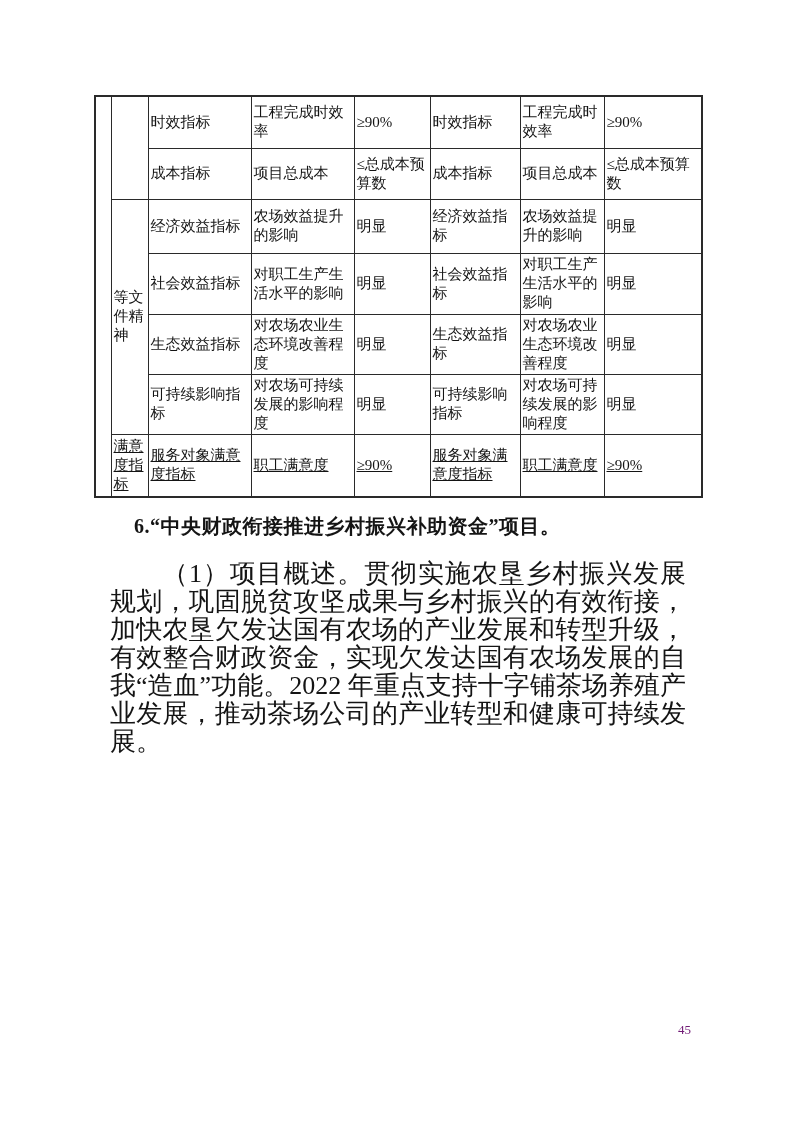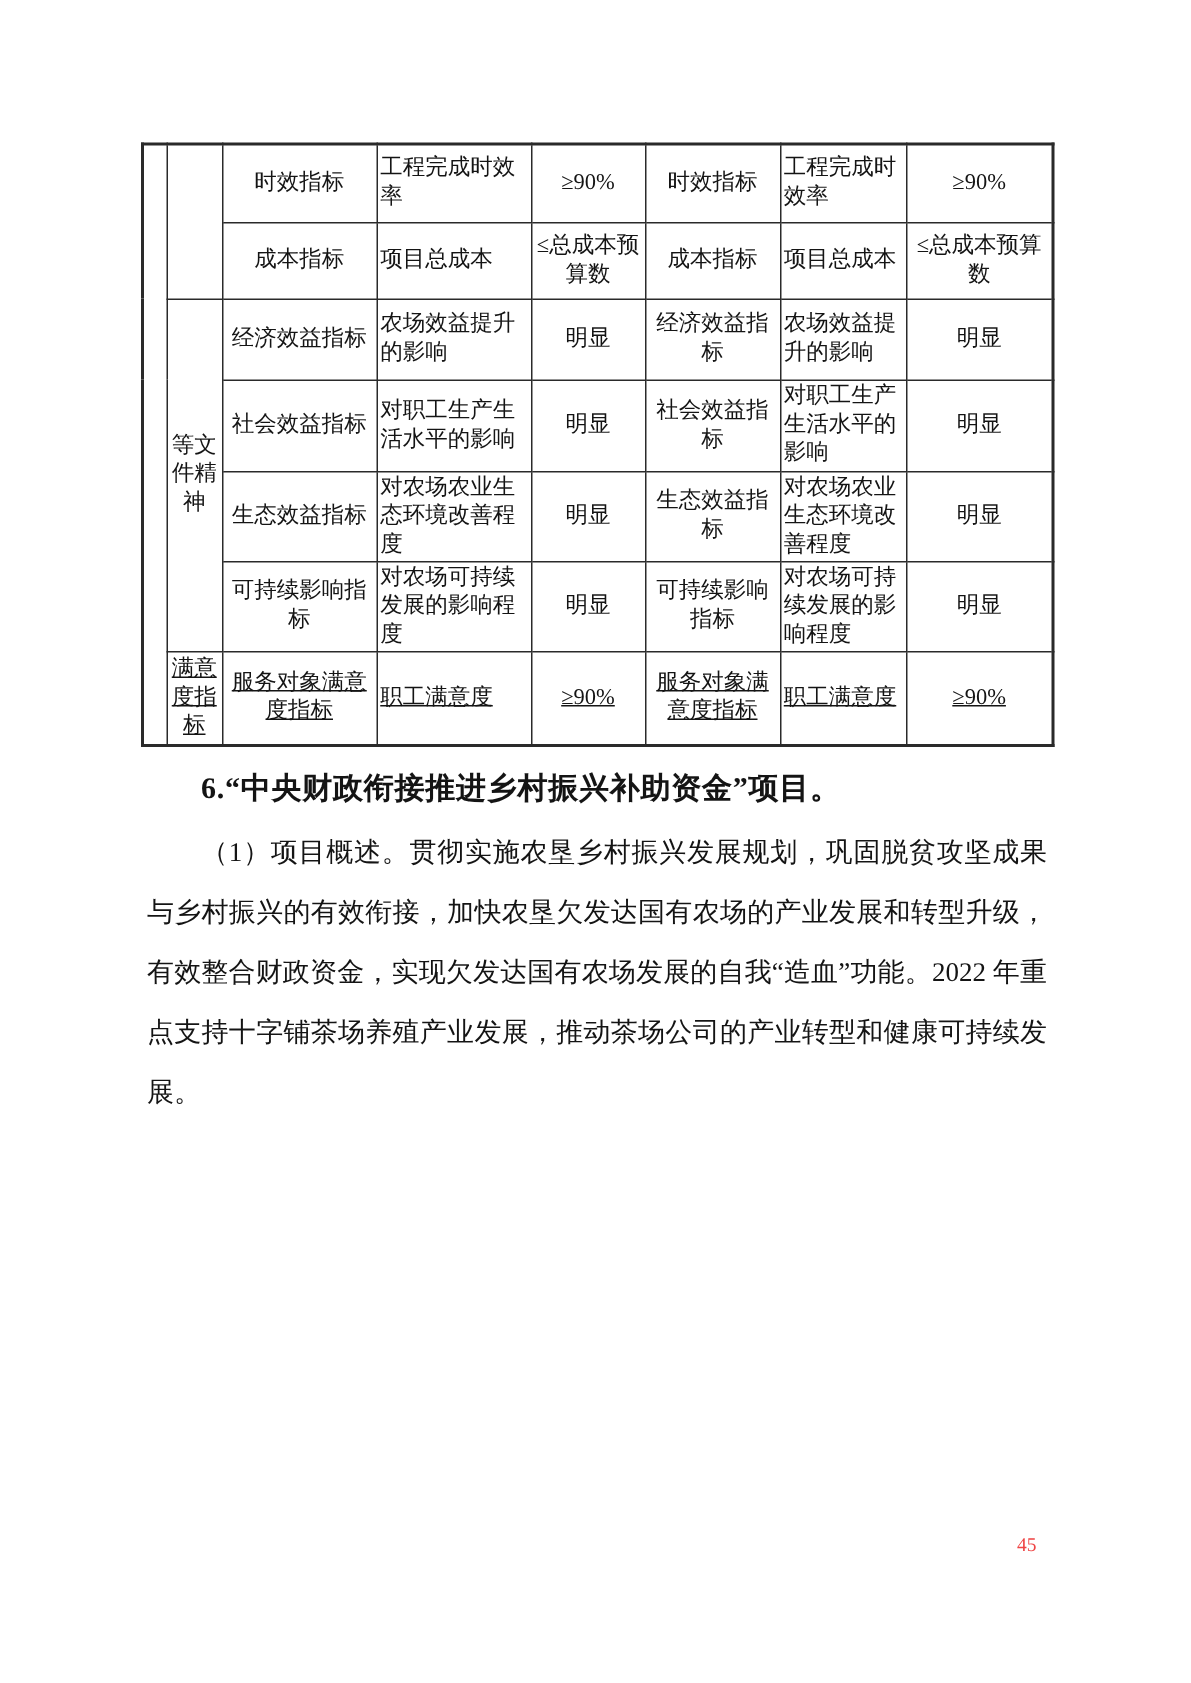--- a/index.html
+++ b/index.html
@@ -20,49 +20,49 @@
   table.ind{
     border-collapse:collapse;
     table-layout:fixed;
     width:608px;
     border:2px solid #2a2a2a;
   }
   table.ind td{
     border:1px solid #2a2a2a;
     font-size:15px;
     line-height:19px;
-    text-align:center;
+    text-align:left;
     vertical-align:middle;
     padding:1px 2px;
     word-break:break-all;
     overflow:hidden;
   }
   table.ind td.l{text-align:left;}
   .heading{
     margin:10px 0 0 0;
     font-size:20px;
     font-weight:700;
     line-height:36px;
     text-indent:2em;
     letter-spacing:0.5px;
     white-space:nowrap;
   }
   .para{
-    margin:4px;
-    font-size:18px;
-    line-height:40px;
+    margin:16px;
+    font-size:26px;
+    line-height:28px;
     text-align:justify;
     text-indent:2em;
     word-break:break-all;
   }
   .page-num{
     position:absolute;
     left:678px;top:1022px;
     font-size:13px;
-    color:#ef4444;
+    color:#701a75;
   }
 </style>
 </head>
 <body>
 
 <div class="page">
   <div class="content">
 
     <table class="ind">
       <colgroup id="tbl-cols">

